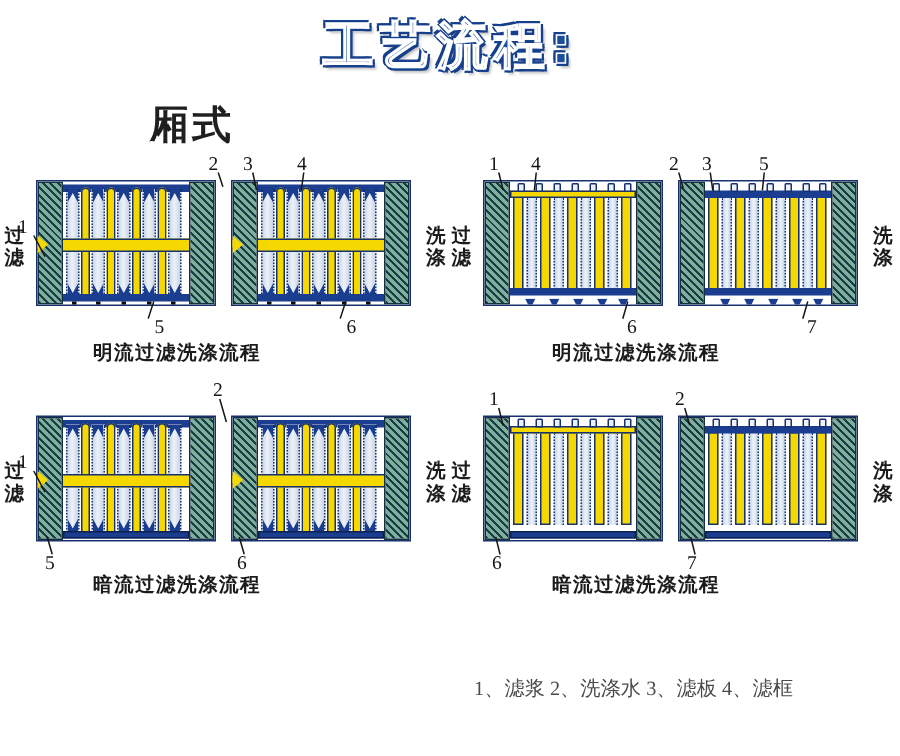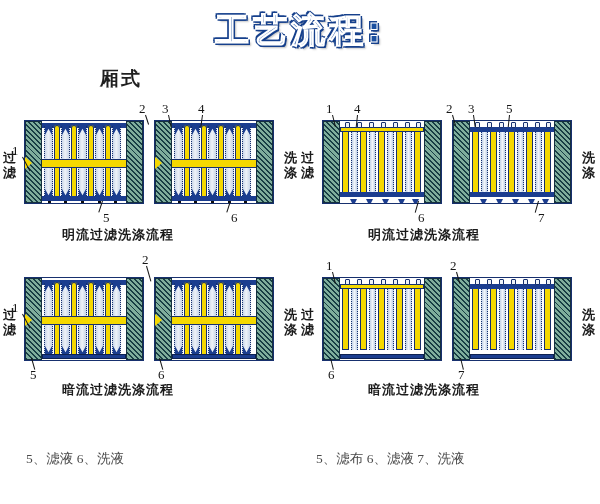--- a/index.html
+++ b/index.html
@@ -26,21 +26,21 @@
        2px 0 0 #16408c, -2px 0 0 #16408c,
        0 2px 0 #16408c, 0 -2px 0 #16408c,
        2px 2px 0 #16408c, -2px -2px 0 #16408c,
        3px 3px 2px rgba(0,0,0,.25);
   }
 
   
   .sec-head{
     position:absolute;
     font-family:"DejaVu Sans","Liberation Sans",sans-serif;
-    font-size:19px;font-weight:bold;color:#1f1f1f;
+    font-size:26px;font-weight:bold;color:#1f1f1f;
     letter-spacing:2px;
   }
   #head-left{top:66px;left:100px;}
   #head-right{top:66px;left:386px;}
 
   
   .fig{position:absolute;}
   #fig-r1c1{left:2px;  top:108px;}
   #fig-r1c2{left:300px;top:108px;}
   #fig-r2c1{left:2px;  top:265px;}
@@ -562,20 +562,19 @@
       <div class="leader" style="left:160px;top:93px;height:12px;transform:rotate(-14deg);"></div>
     </div>
   </div>
 
   <div class="caption" id="cap-r1c1">明流过滤洗涤流程</div>
   <div class="caption" id="cap-r1c2">明流过滤洗涤流程</div>
   <div class="caption" id="cap-r2c1">暗流过滤洗涤流程</div>
   <div class="caption" id="cap-r2c2">暗流过滤洗涤流程</div>
 
   <div class="legend" id="legend-left">
-    <span class="row">5、滤液 6、洗液</span>
   </div>
 
   <div class="legend" id="legend-right">
-    <span class="row">5、滤布 6、滤液   7、洗液</span>
+    <span class="row">1、滤浆 2、洗涤水 3、滤板 4、滤框</span>
   </div>
 
 </div>
 
 </body></html>

